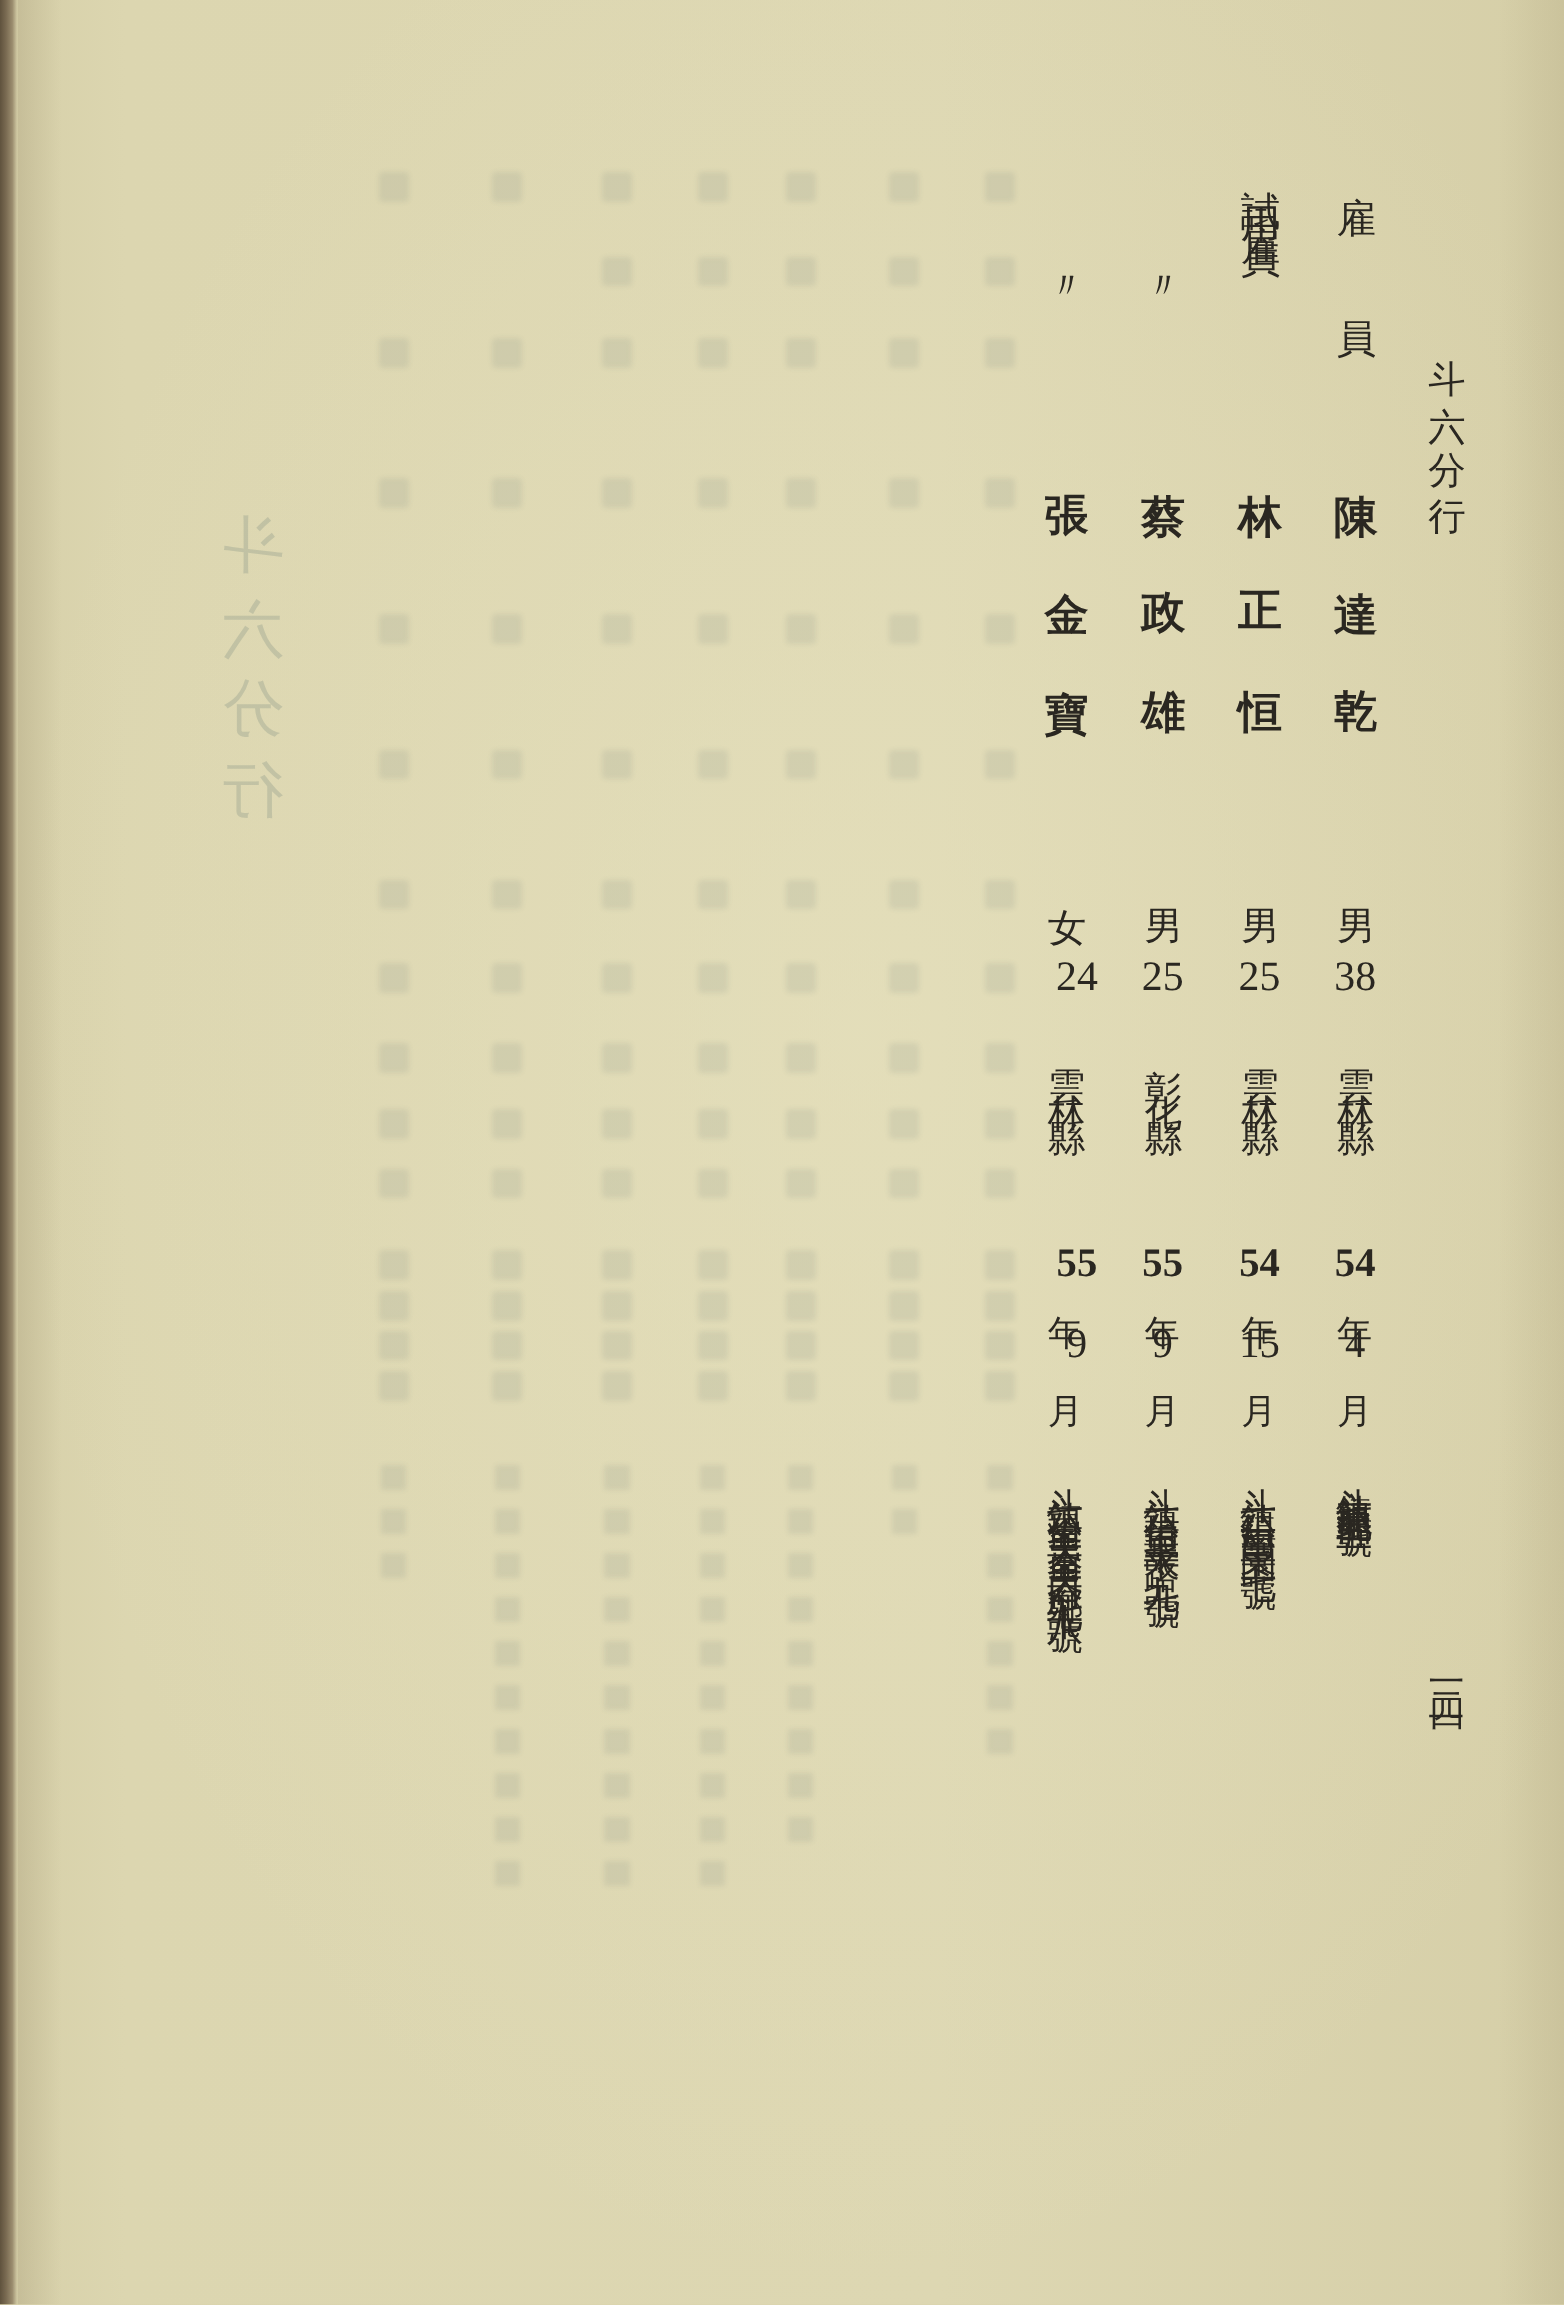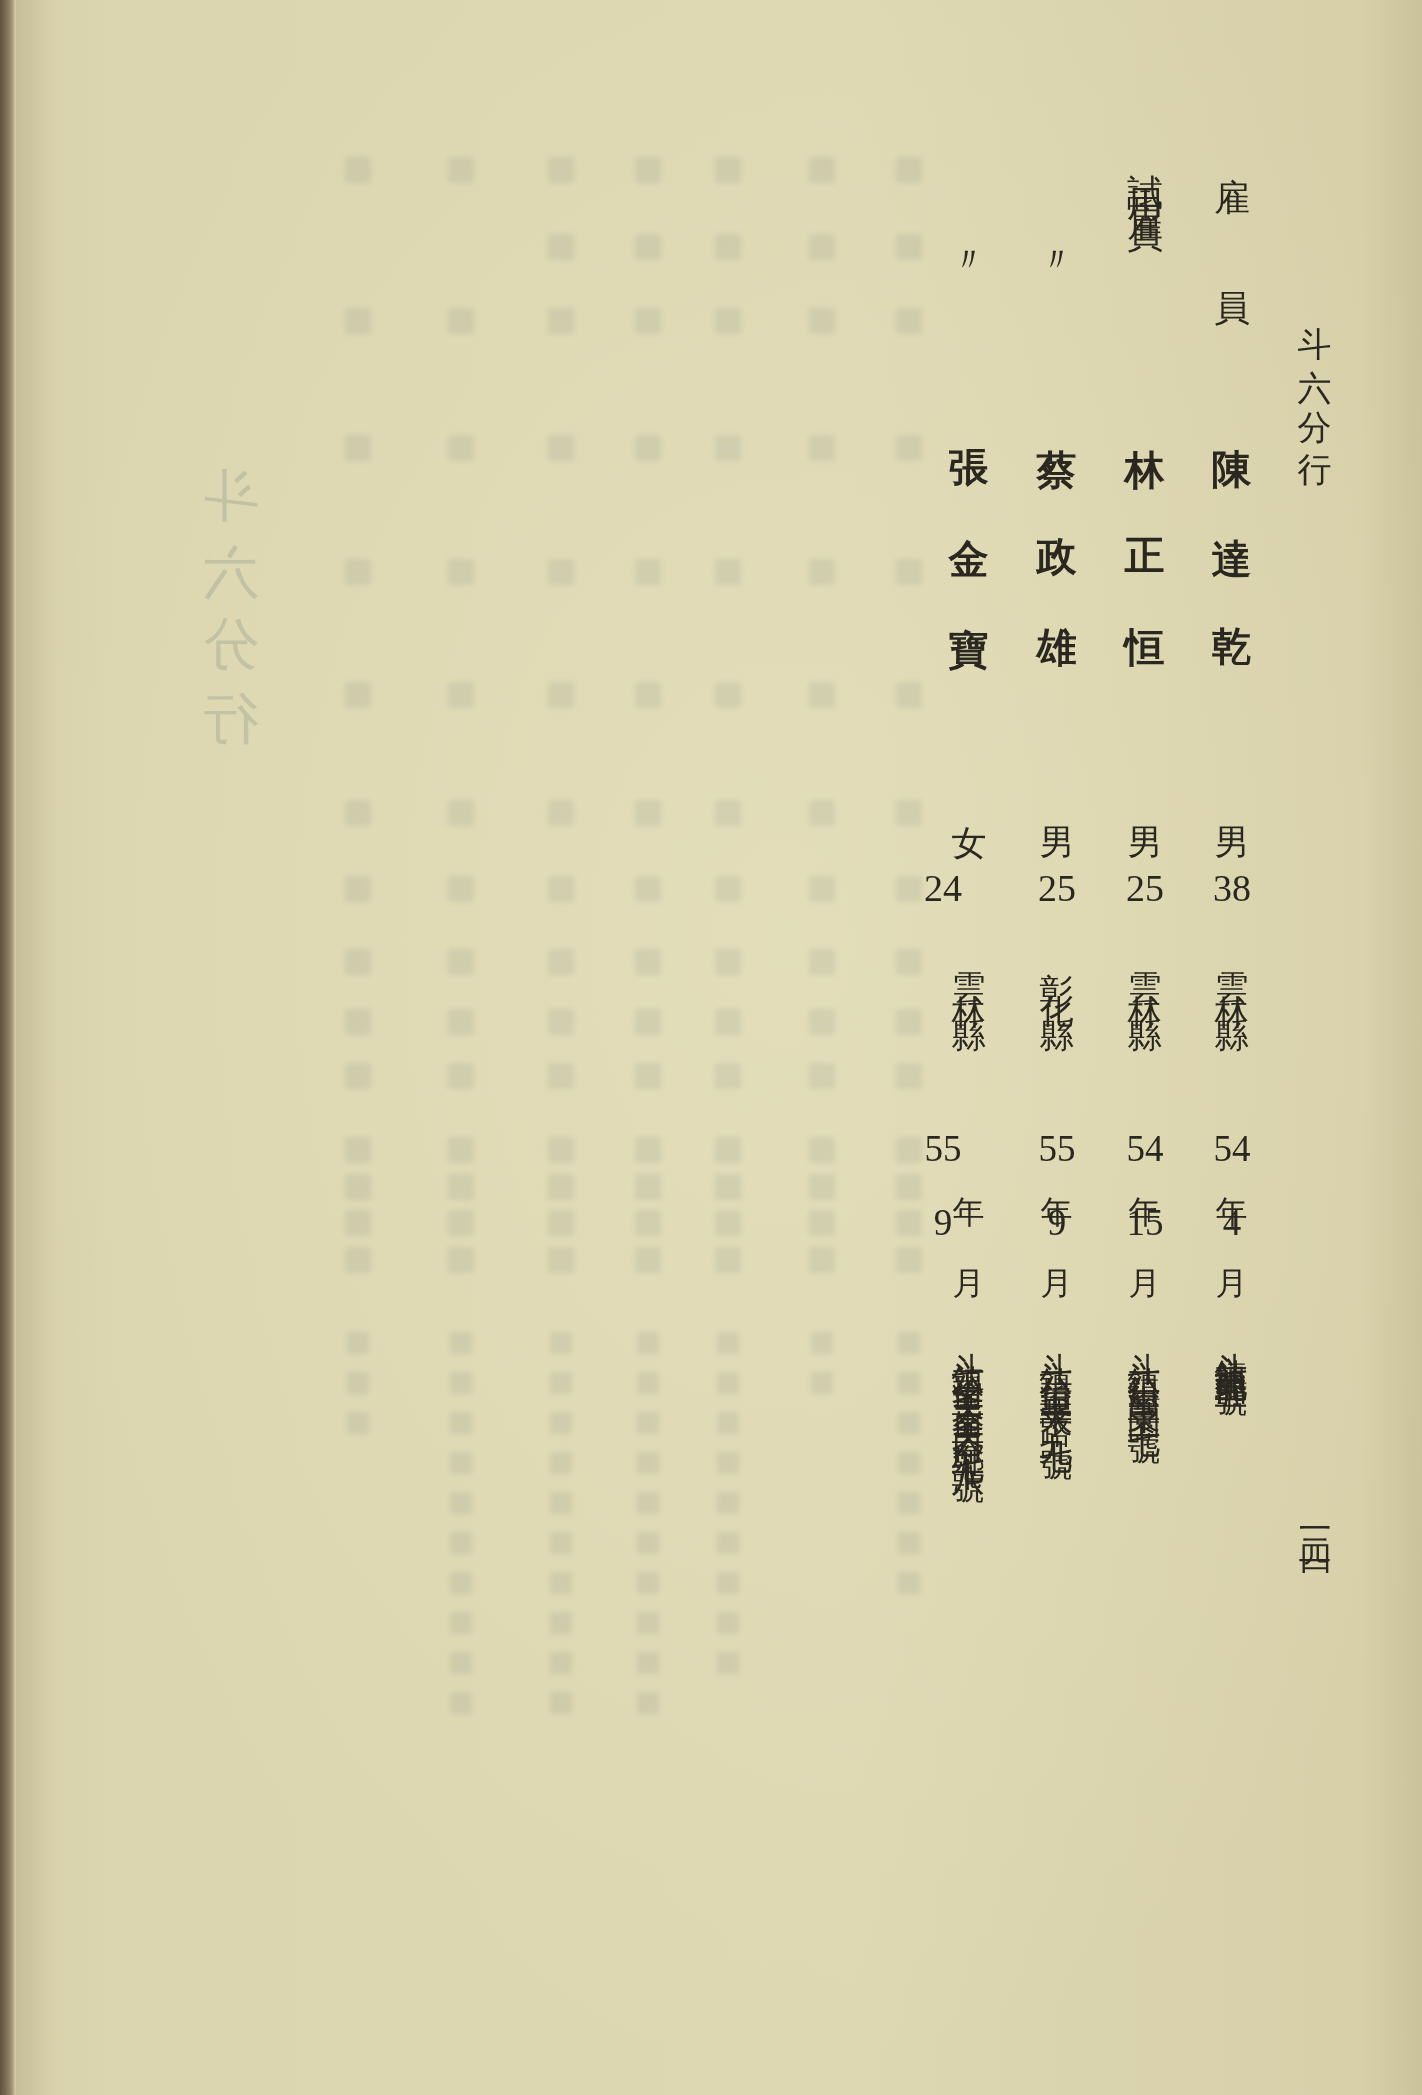--- a/index.html
+++ b/index.html
@@ -48,38 +48,38 @@
 
   .title { top: 149px; font-size: 36px; }
   .title.spread { letter-spacing: 114px; }
   .title.compact { top: 145px; letter-spacing: 15px; }
   .title.ditto { top: 230px; font-size: 34px; }
 
   .name { top: 417px; font-size: 40px; letter-spacing: 89px; font-weight: 600; }
   .gender { top: 798px; font-size: 35px; }
   .age { top: 868px; width: 70px; font-size: 38px; line-height: 40px; }
   .county { top: 945px; font-size: 34px; letter-spacing: 23px; }
-  .yr-num { top: 1130px; width: 70px; font-size: 37px; line-height: 38px; }
+  .yr-num { top: 1130px; width: 70px; font-size: 37px; line-height: 38px; font-weight: bold; }
   .yr-char { top: 1171px; font-size: 32px; }
   .mo-num { top: 1204px; width: 70px; font-size: 37px; line-height: 38px; }
   .mo-char { top: 1244px; font-size: 32px; }
   .addr { top: 1326px; font-size: 33px; }
   .addr.r1 { letter-spacing: 4px; }
   .addr.r2 { letter-spacing: 8px; }
   .addr.r3 { letter-spacing: 8px; }
   .addr.r4 { letter-spacing: 7px; }
 
   
   .c1.fs36 { left: 1214px; } .c2.fs36 { left: 1127px; }
   .c1.fs40 { left: 1212px; } .c2.fs40 { left: 1125px; } .c3.fs40 { left: 1037px; } .c4.fs40 { left: 949px; }
   .c1.fs35 { left: 1214px; } .c2.fs35 { left: 1127px; } .c3.fs35 { left: 1039px; } .c4.fs35 { left: 951px; }
   .c1.fs34 { left: 1215px; } .c2.fs34 { left: 1128px; } .c3.fs34 { left: 1040px; } .c4.fs34 { left: 952px; }
   .c1.fs33 { left: 1215px; } .c2.fs33 { left: 1128px; } .c3.fs33 { left: 1040px; } .c4.fs33 { left: 952px; }
   .c1.fs32 { left: 1216px; } .c2.fs32 { left: 1129px; } .c3.fs32 { left: 1041px; } .c4.fs32 { left: 953px; }
-  .c1.w70 { left: 1197px; } .c2.w70 { left: 1110px; } .c3.w70 { left: 1022px; } .c4.w70 { left: 908px; }
+  .c1.w70 { left: 1197px; } .c2.w70 { left: 1110px; } .c3.w70 { left: 1022px; } .c4.w70 { left: 944px; }
 </style>
 </head>
 <body>
 
 <div class="page">
   <div class="binding"></div>
   <div class="binding-shadow"></div>
   <div class="right-shade"></div>
 
   <div class="ghost-layer" id="ghost-layer" style="box-shadow: rgba(95, 118, 112, 0.12) 345px 157px 5px 0px, rgba(95, 118, 112, 0.12) 345px 308px 5px 0px, rgba(95, 118, 112, 0.12) 345px 435px 5px 0px, rgba(95, 118, 112, 0.12) 345px 559px 5px 0px, rgba(95, 118, 112, 0.12) 345px 682px 5px 0px, rgba(95, 118, 112, 0.12) 345px 800px 5px 0px, rgba(95, 118, 112, 0.12) 345px 876px 5px 0px, rgba(95, 118, 112, 0.12) 345px 949px 5px 0px, rgba(95, 118, 112, 0.12) 345px 1009px 5px 0px, rgba(95, 118, 112, 0.12) 345px 1063px 5px 0px, rgba(95, 118, 112, 0.12) 345px 1137px 5px 0px, rgba(95, 118, 112, 0.12) 345px 1174px 5px 0px, rgba(95, 118, 112, 0.12) 345px 1210px 5px 0px, rgba(95, 118, 112, 0.12) 345px 1247px 5px 0px, rgba(95, 118, 112, 0.12) 345px 1330px 5px -2px, rgba(95, 118, 112, 0.12) 345px 1370px 5px -2px, rgba(95, 118, 112, 0.12) 345px 1410px 5px -2px, rgba(95, 118, 112, 0.12) 448px 157px 5px 0px, rgba(95, 118, 112, 0.12) 448px 308px 5px 0px, rgba(95, 118, 112, 0.12) 448px 435px 5px 0px, rgba(95, 118, 112, 0.12) 448px 559px 5px 0px, rgba(95, 118, 112, 0.12) 448px 682px 5px 0px, rgba(95, 118, 112, 0.12) 448px 800px 5px 0px, rgba(95, 118, 112, 0.12) 448px 876px 5px 0px, rgba(95, 118, 112, 0.12) 448px 949px 5px 0px, rgba(95, 118, 112, 0.12) 448px 1009px 5px 0px, rgba(95, 118, 112, 0.12) 448px 1063px 5px 0px, rgba(95, 118, 112, 0.12) 448px 1137px 5px 0px, rgba(95, 118, 112, 0.12) 448px 1174px 5px 0px, rgba(95, 118, 112, 0.12) 448px 1210px 5px 0px, rgba(95, 118, 112, 0.12) 448px 1247px 5px 0px, rgba(95, 118, 112, 0.12) 448px 1330px 5px -2px, rgba(95, 118, 112, 0.12) 448px 1370px 5px -2px, rgba(95, 118, 112, 0.12) 448px 1410px 5px -2px, rgba(95, 118, 112, 0.12) 448px 1450px 5px -2px, rgba(95, 118, 112, 0.12) 448px 1490px 5px -2px, rgba(95, 118, 112, 0.12) 448px 1530px 5px -2px, rgba(95, 118, 112, 0.12) 448px 1570px 5px -2px, rgba(95, 118, 112, 0.12) 448px 1610px 5px -2px, rgba(95, 118, 112, 0.12) 448px 1650px 5px -2px, rgba(95, 118, 112, 0.12) 448px 1690px 5px -2px, rgba(95, 118, 112, 0.12) 548px 157px 5px 0px, rgba(95, 118, 112, 0.12) 548px 308px 5px 0px, rgba(95, 118, 112, 0.12) 548px 435px 5px 0px, rgba(95, 118, 112, 0.12) 548px 559px 5px 0px, rgba(95, 118, 112, 0.12) 548px 682px 5px 0px, rgba(95, 118, 112, 0.12) 548px 800px 5px 0px, rgba(95, 118, 112, 0.12) 548px 876px 5px 0px, rgba(95, 118, 112, 0.12) 548px 949px 5px 0px, rgba(95, 118, 112, 0.12) 548px 1009px 5px 0px, rgba(95, 118, 112, 0.12) 548px 1063px 5px 0px, rgba(95, 118, 112, 0.12) 548px 1137px 5px 0px, rgba(95, 118, 112, 0.12) 548px 1174px 5px 0px, rgba(95, 118, 112, 0.12) 548px 1210px 5px 0px, rgba(95, 118, 112, 0.12) 548px 1247px 5px 0px, rgba(95, 118, 112, 0.12) 548px 234px 5px 0px, rgba(95, 118, 112, 0.12) 548px 1330px 5px -2px, rgba(95, 118, 112, 0.12) 548px 1370px 5px -2px, rgba(95, 118, 112, 0.12) 548px 1410px 5px -2px, rgba(95, 118, 112, 0.12) 548px 1450px 5px -2px, rgba(95, 118, 112, 0.12) 548px 1490px 5px -2px, rgba(95, 118, 112, 0.12) 548px 1530px 5px -2px, rgba(95, 118, 112, 0.12) 548px 1570px 5px -2px, rgba(95, 118, 112, 0.12) 548px 1610px 5px -2px, rgba(95, 118, 112, 0.12) 548px 1650px 5px -2px, rgba(95, 118, 112, 0.12) 548px 1690px 5px -2px, rgba(95, 118, 112, 0.12) 635px 157px 5px 0px, rgba(95, 118, 112, 0.12) 635px 308px 5px 0px, rgba(95, 118, 112, 0.12) 635px 435px 5px 0px, rgba(95, 118, 112, 0.12) 635px 559px 5px 0px, rgba(95, 118, 112, 0.12) 635px 682px 5px 0px, rgba(95, 118, 112, 0.12) 635px 800px 5px 0px, rgba(95, 118, 112, 0.12) 635px 876px 5px 0px, rgba(95, 118, 112, 0.12) 635px 949px 5px 0px, rgba(95, 118, 112, 0.12) 635px 1009px 5px 0px, rgba(95, 118, 112, 0.12) 635px 1063px 5px 0px, rgba(95, 118, 112, 0.12) 635px 1137px 5px 0px, rgba(95, 118, 112, 0.12) 635px 1174px 5px 0px, rgba(95, 118, 112, 0.12) 635px 1210px 5px 0px, rgba(95, 118, 112, 0.12) 635px 1247px 5px 0px, rgba(95, 118, 112, 0.12) 635px 234px 5px 0px, rgba(95, 118, 112, 0.12) 635px 1330px 5px -2px, rgba(95, 118, 112, 0.12) 635px 1370px 5px -2px, rgba(95, 118, 112, 0.12) 635px 1410px 5px -2px, rgba(95, 118, 112, 0.12) 635px 1450px 5px -2px, rgba(95, 118, 112, 0.12) 635px 1490px 5px -2px, rgba(95, 118, 112, 0.12) 635px 1530px 5px -2px, rgba(95, 118, 112, 0.12) 635px 1570px 5px -2px, rgba(95, 118, 112, 0.12) 635px 1610px 5px -2px, rgba(95, 118, 112, 0.12) 635px 1650px 5px -2px, rgba(95, 118, 112, 0.12) 635px 1690px 5px -2px, rgba(95, 118, 112, 0.12) 715px 157px 5px 0px, rgba(95, 118, 112, 0.12) 715px 308px 5px 0px, rgba(95, 118, 112, 0.12) 715px 435px 5px 0px, rgba(95, 118, 112, 0.12) 715px 559px 5px 0px, rgba(95, 118, 112, 0.12) 715px 682px 5px 0px, rgba(95, 118, 112, 0.12) 715px 800px 5px 0px, rgba(95, 118, 112, 0.12) 715px 876px 5px 0px, rgba(95, 118, 112, 0.12) 715px 949px 5px 0px, rgba(95, 118, 112, 0.12) 715px 1009px 5px 0px, rgba(95, 118, 112, 0.12) 715px 1063px 5px 0px, rgba(95, 118, 112, 0.12) 715px 1137px 5px 0px, rgba(95, 118, 112, 0.12) 715px 1174px 5px 0px, rgba(95, 118, 112, 0.12) 715px 1210px 5px 0px, rgba(95, 118, 112, 0.12) 715px 1247px 5px 0px, rgba(95, 118, 112, 0.12) 715px 234px 5px 0px, rgba(95, 118, 112, 0.12) 715px 1330px 5px -2px, rgba(95, 118, 112, 0.12) 715px 1370px 5px -2px, rgba(95, 118, 112, 0.12) 715px 1410px 5px -2px, rgba(95, 118, 112, 0.12) 715px 1450px 5px -2px, rgba(95, 118, 112, 0.12) 715px 1490px 5px -2px, rgba(95, 118, 112, 0.12) 715px 1530px 5px -2px, rgba(95, 118, 112, 0.12) 715px 1570px 5px -2px, rgba(95, 118, 112, 0.12) 715px 1610px 5px -2px, rgba(95, 118, 112, 0.12) 715px 1650px 5px -2px, rgba(95, 118, 112, 0.12) 809px 157px 5px 0px, rgba(95, 118, 112, 0.12) 809px 308px 5px 0px, rgba(95, 118, 112, 0.12) 809px 435px 5px 0px, rgba(95, 118, 112, 0.12) 809px 559px 5px 0px, rgba(95, 118, 112, 0.12) 809px 682px 5px 0px, rgba(95, 118, 112, 0.12) 809px 800px 5px 0px, rgba(95, 118, 112, 0.12) 809px 876px 5px 0px, rgba(95, 118, 112, 0.12) 809px 949px 5px 0px, rgba(95, 118, 112, 0.12) 809px 1009px 5px 0px, rgba(95, 118, 112, 0.12) 809px 1063px 5px 0px, rgba(95, 118, 112, 0.12) 809px 1137px 5px 0px, rgba(95, 118, 112, 0.12) 809px 1174px 5px 0px, rgba(95, 118, 112, 0.12) 809px 1210px 5px 0px, rgba(95, 118, 112, 0.12) 809px 1247px 5px 0px, rgba(95, 118, 112, 0.12) 809px 234px 5px 0px, rgba(95, 118, 112, 0.12) 809px 1330px 5px -2px, rgba(95, 118, 112, 0.12) 809px 1370px 5px -2px, rgba(95, 118, 112, 0.12) 896px 157px 5px 0px, rgba(95, 118, 112, 0.12) 896px 308px 5px 0px, rgba(95, 118, 112, 0.12) 896px 435px 5px 0px, rgba(95, 118, 112, 0.12) 896px 559px 5px 0px, rgba(95, 118, 112, 0.12) 896px 682px 5px 0px, rgba(95, 118, 112, 0.12) 896px 800px 5px 0px, rgba(95, 118, 112, 0.12) 896px 876px 5px 0px, rgba(95, 118, 112, 0.12) 896px 949px 5px 0px, rgba(95, 118, 112, 0.12) 896px 1009px 5px 0px, rgba(95, 118, 112, 0.12) 896px 1063px 5px 0px, rgba(95, 118, 112, 0.12) 896px 1137px 5px 0px, rgba(95, 118, 112, 0.12) 896px 1174px 5px 0px, rgba(95, 118, 112, 0.12) 896px 1210px 5px 0px, rgba(95, 118, 112, 0.12) 896px 1247px 5px 0px, rgba(95, 118, 112, 0.12) 896px 234px 5px 0px, rgba(95, 118, 112, 0.12) 896px 1330px 5px -2px, rgba(95, 118, 112, 0.12) 896px 1370px 5px -2px, rgba(95, 118, 112, 0.12) 896px 1410px 5px -2px, rgba(95, 118, 112, 0.12) 896px 1450px 5px -2px, rgba(95, 118, 112, 0.12) 896px 1490px 5px -2px, rgba(95, 118, 112, 0.12) 896px 1530px 5px -2px, rgba(95, 118, 112, 0.12) 896px 1570px 5px -2px;"></div>

